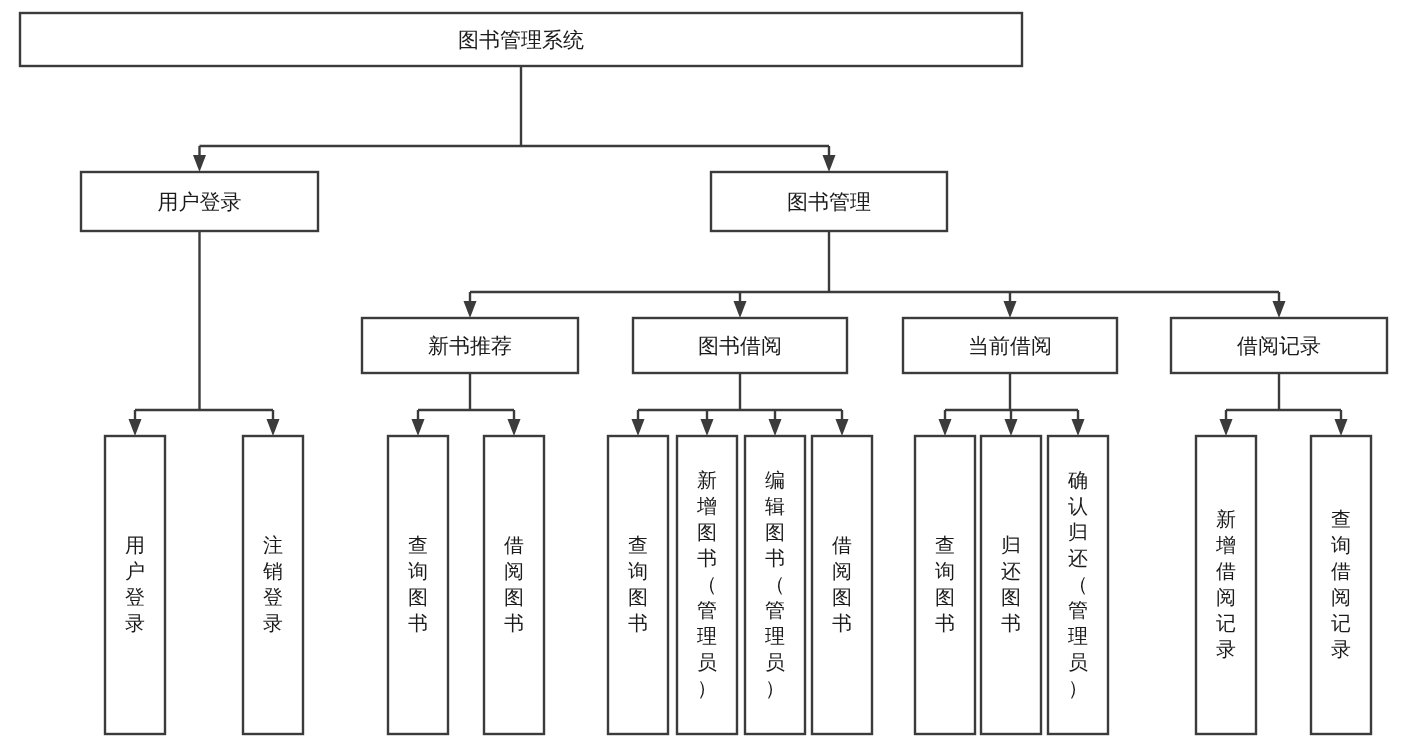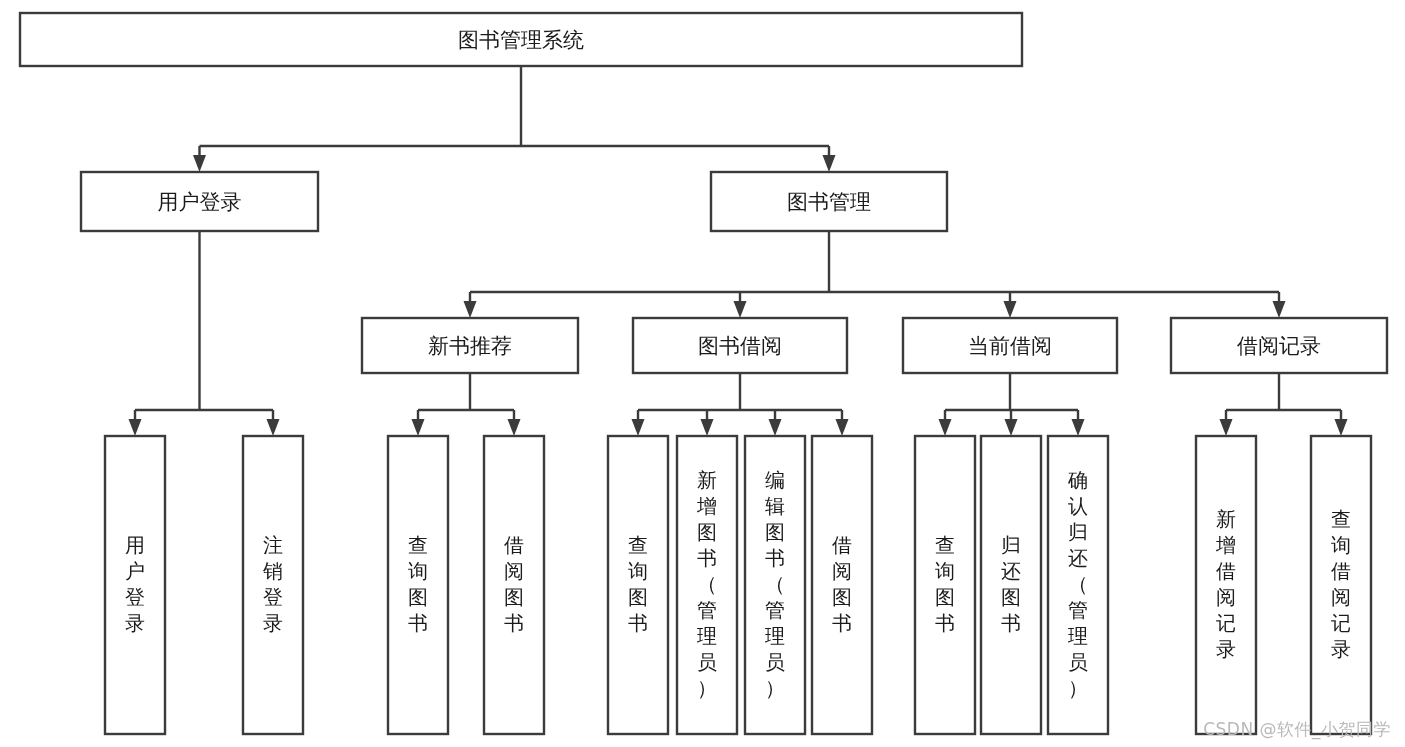--- a/index.html
+++ b/index.html
@@ -213,14 +213,13 @@
         <g>
           <rect class="box-rect" x="1196" y="436" width="60" height="298"></rect>
           <text class="node-label vertical" x="1226" y="0"><tspan x="1226" y="520">新</tspan><tspan x="1226" y="546">增</tspan><tspan x="1226" y="572">借</tspan><tspan x="1226" y="598">阅</tspan><tspan x="1226" y="624">记</tspan><tspan x="1226" y="650">录</tspan></text>
         </g>
         <g>
           <rect class="box-rect" x="1311" y="436" width="60" height="298"></rect>
           <text class="node-label vertical" x="1341" y="0"><tspan x="1341" y="520">查</tspan><tspan x="1341" y="546">询</tspan><tspan x="1341" y="572">借</tspan><tspan x="1341" y="598">阅</tspan><tspan x="1341" y="624">记</tspan><tspan x="1341" y="650">录</tspan></text>
         </g>
       </g>
   </svg>
-  <div class="watermark">CSDN @软件_小贺同学</div>
 </div>
 
 </body></html>

